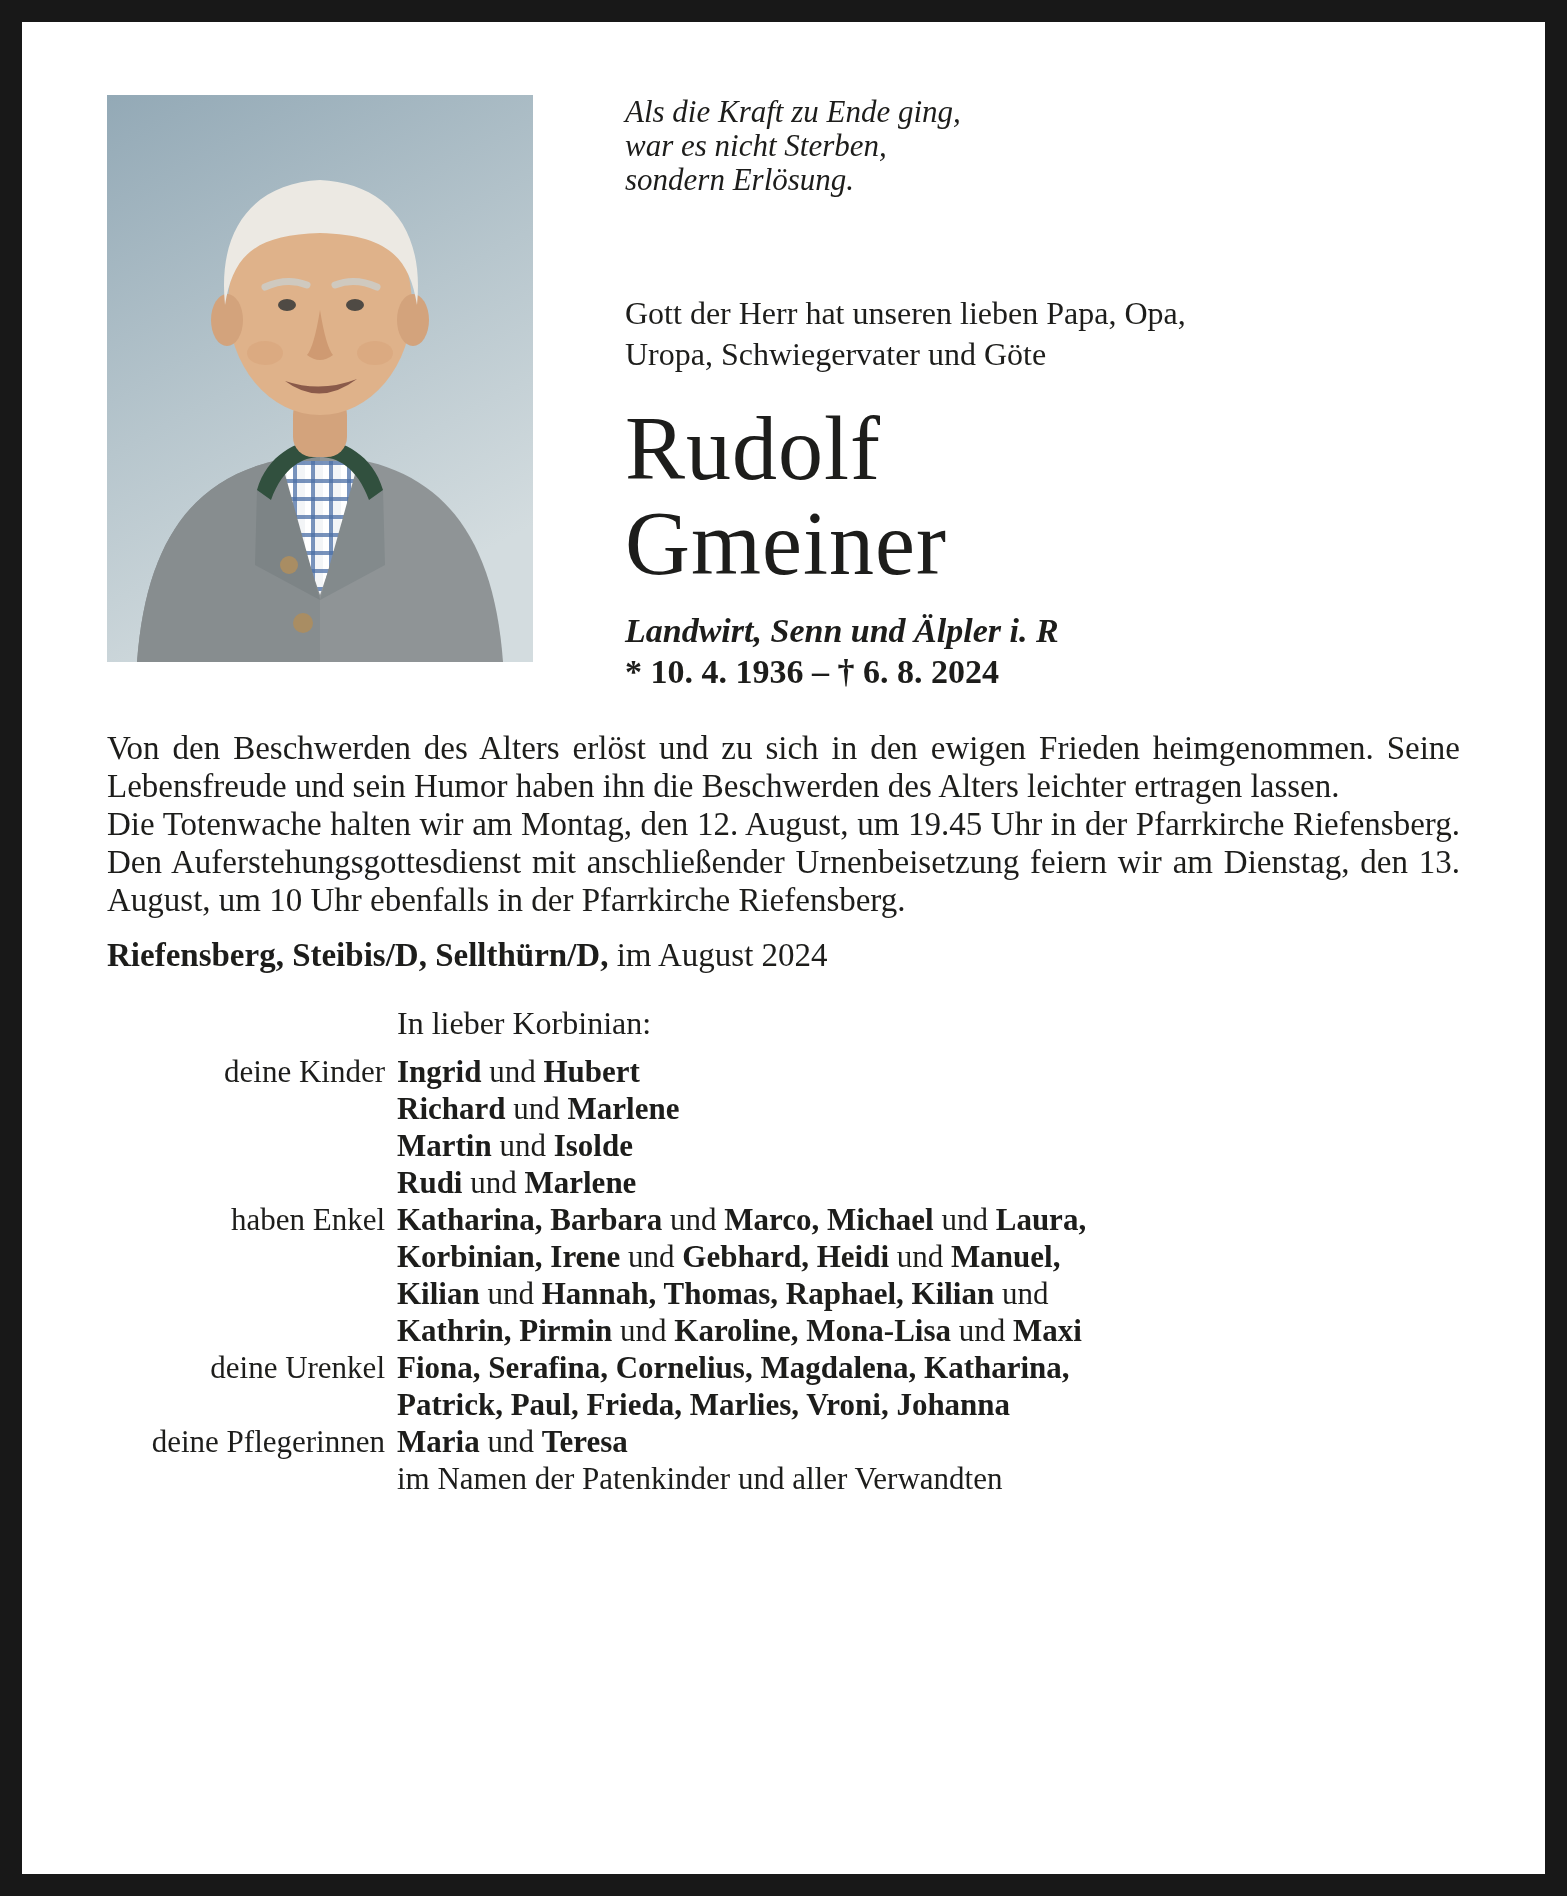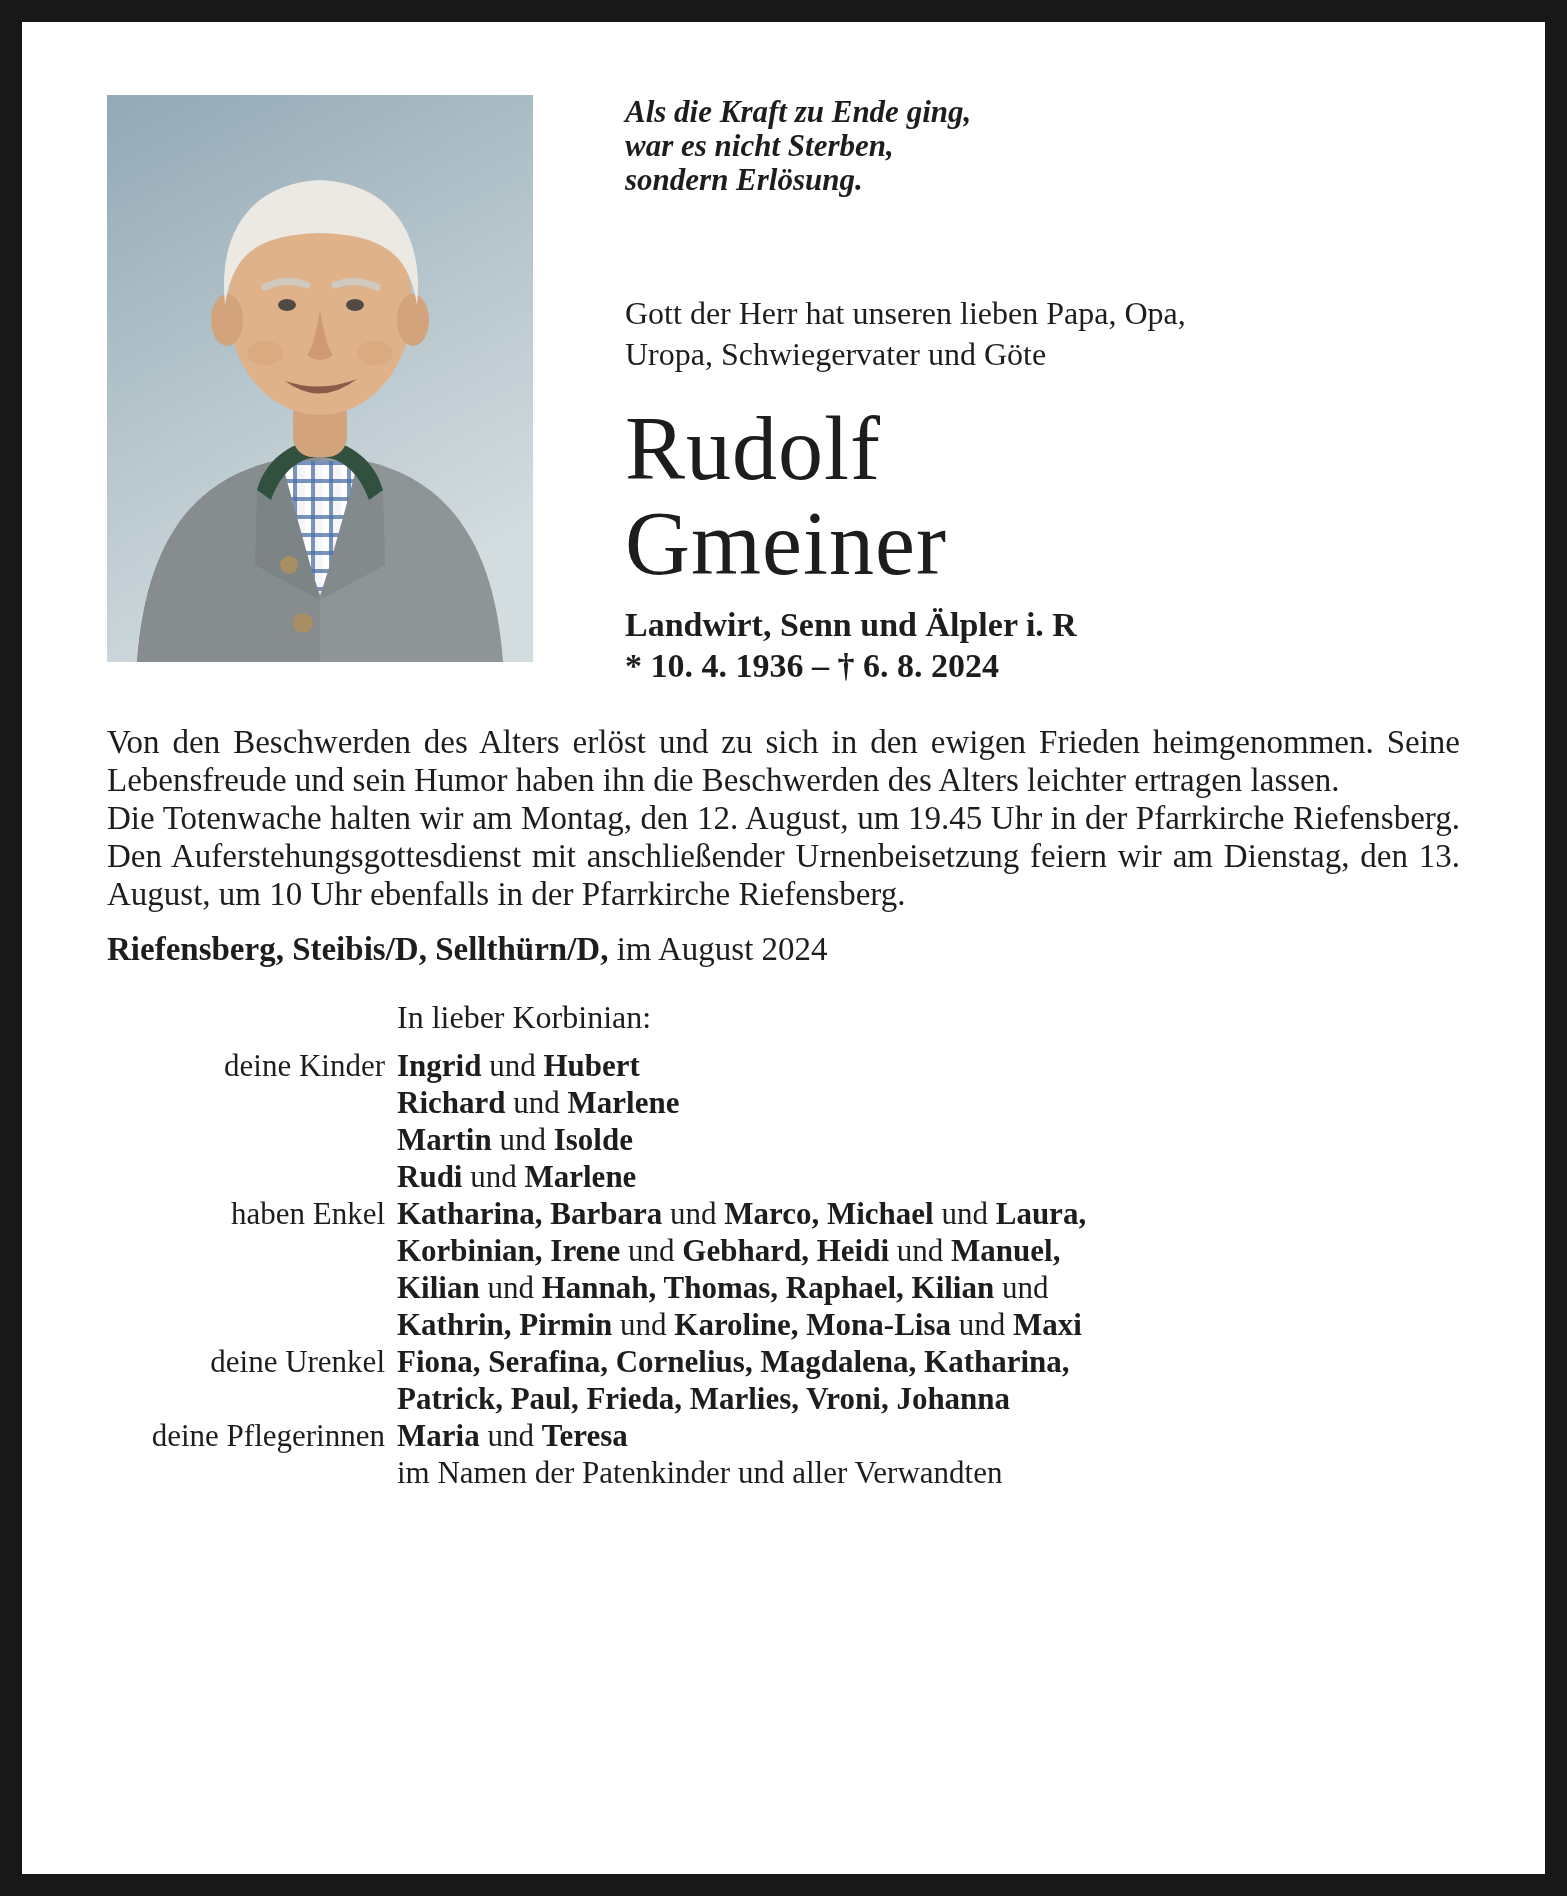--- a/index.html
+++ b/index.html
@@ -33,43 +33,44 @@
     flex: 0 0 auto;
     overflow: hidden;
   }
   .photo-wrap svg { display: block; }
   .right-col {
     margin-left: 92px;
     flex: 1 1 auto;
   }
   .epitaph {
     font-style: italic;
-    font-weight: 700;
+    font-weight: 400;
     font-size: 31px;
     line-height: 34px;
   }
   .intro {
     margin-top: 96px;
     font-size: 32px;
     line-height: 41px;
     max-width: 595px;
   }
   .name {
     margin: 26px 0 0 0;
     font-size: 90px;
     line-height: 95px;
     font-weight: 400;
     letter-spacing: 1px;
   }
   .name span { display: block; }
   .subtitle {
-    margin-top: 14px;
+    margin-top: 20px;
     font-weight: 700;
     font-size: 34px;
     line-height: 40px;
+    font-style: italic;
   }
   .dates {
     font-weight: 700;
     font-size: 34px;
     line-height: 42px;
   }
   .body-text {
     margin-top: 36px;
     font-size: 33px;
     line-height: 38px;

